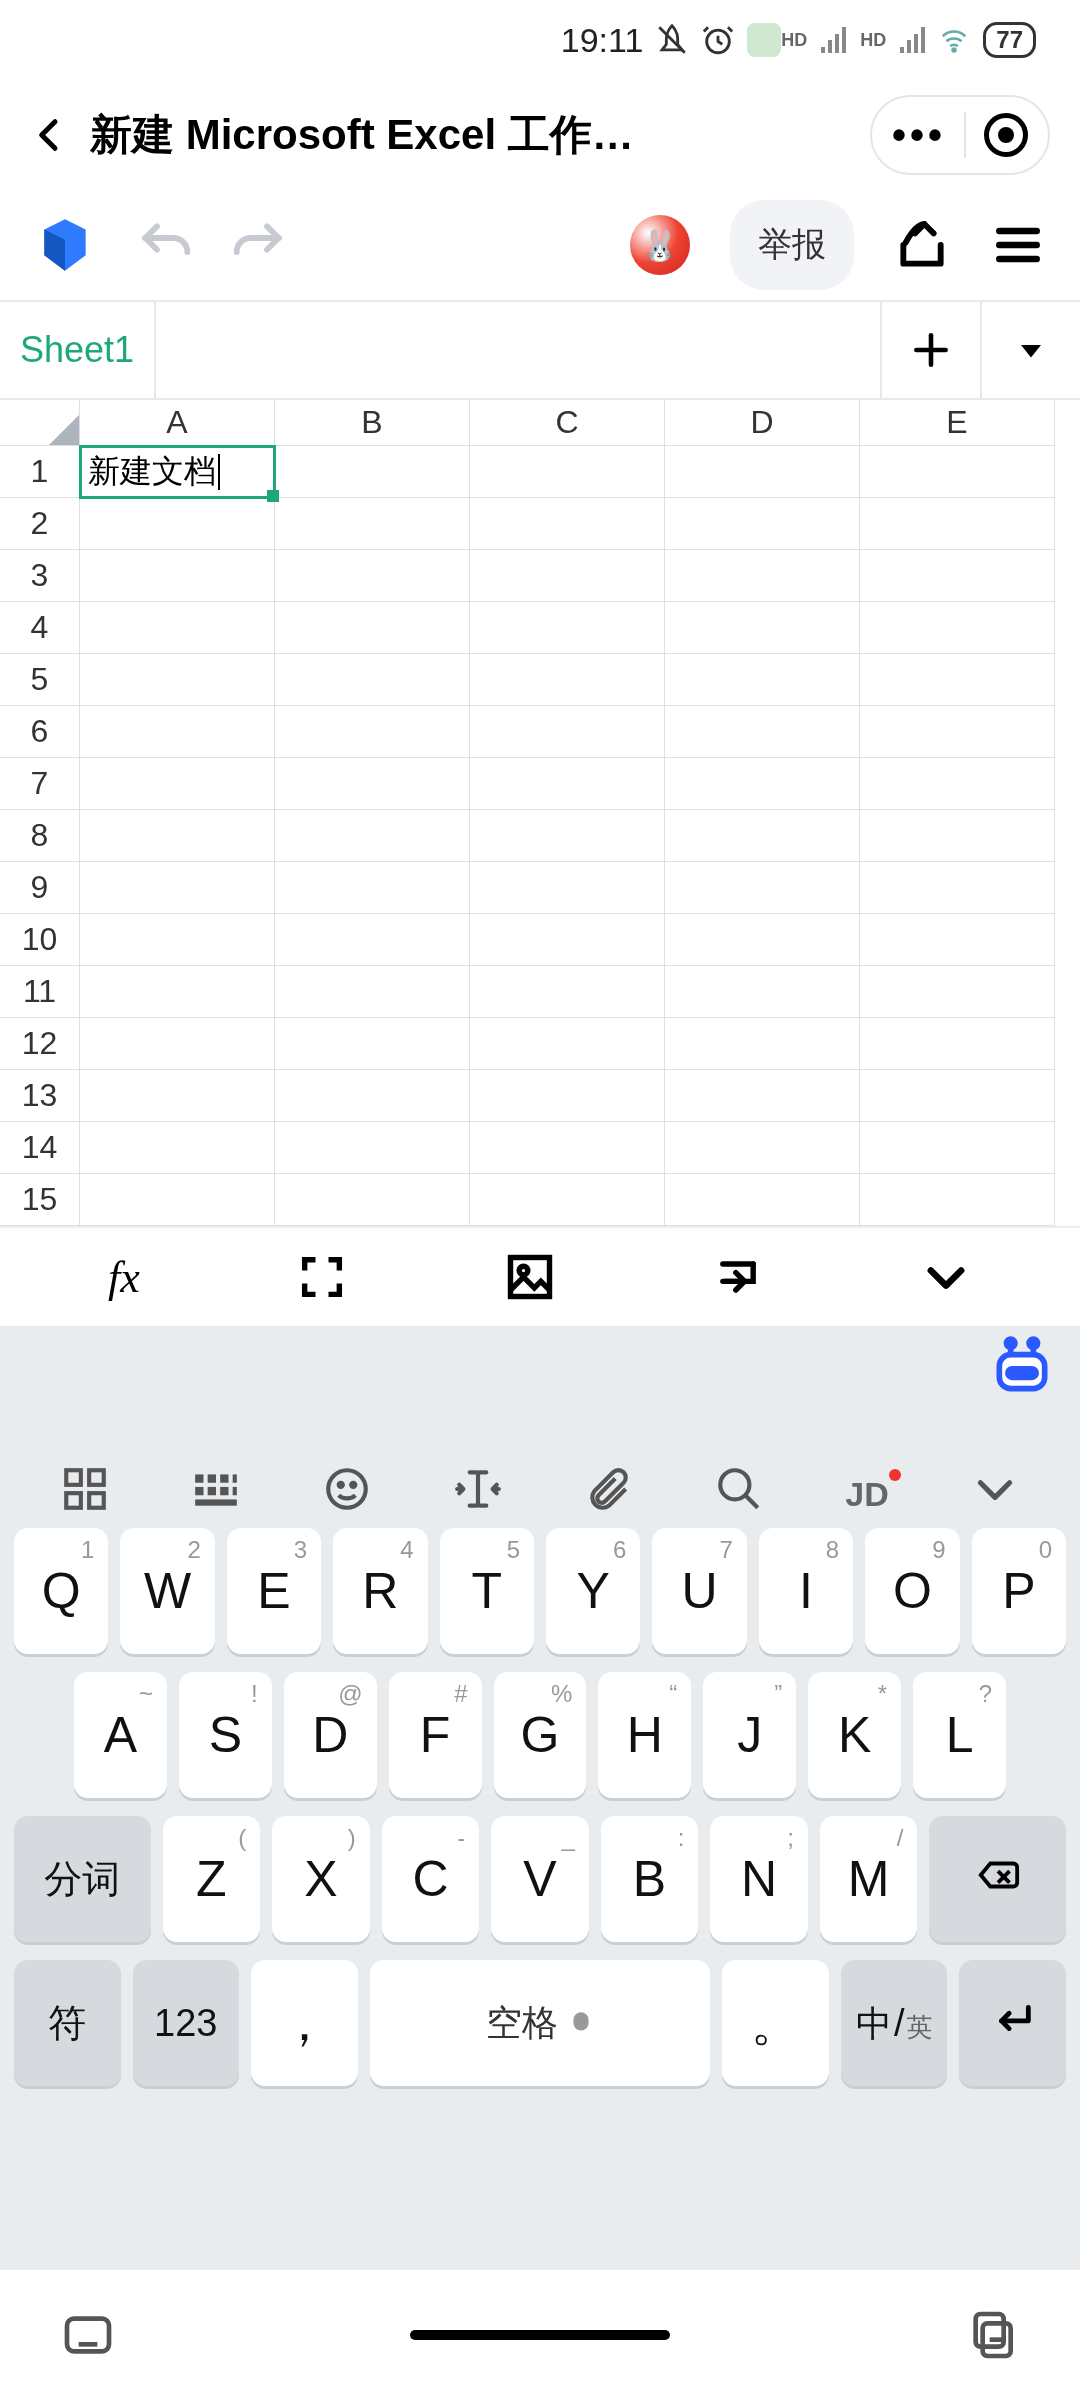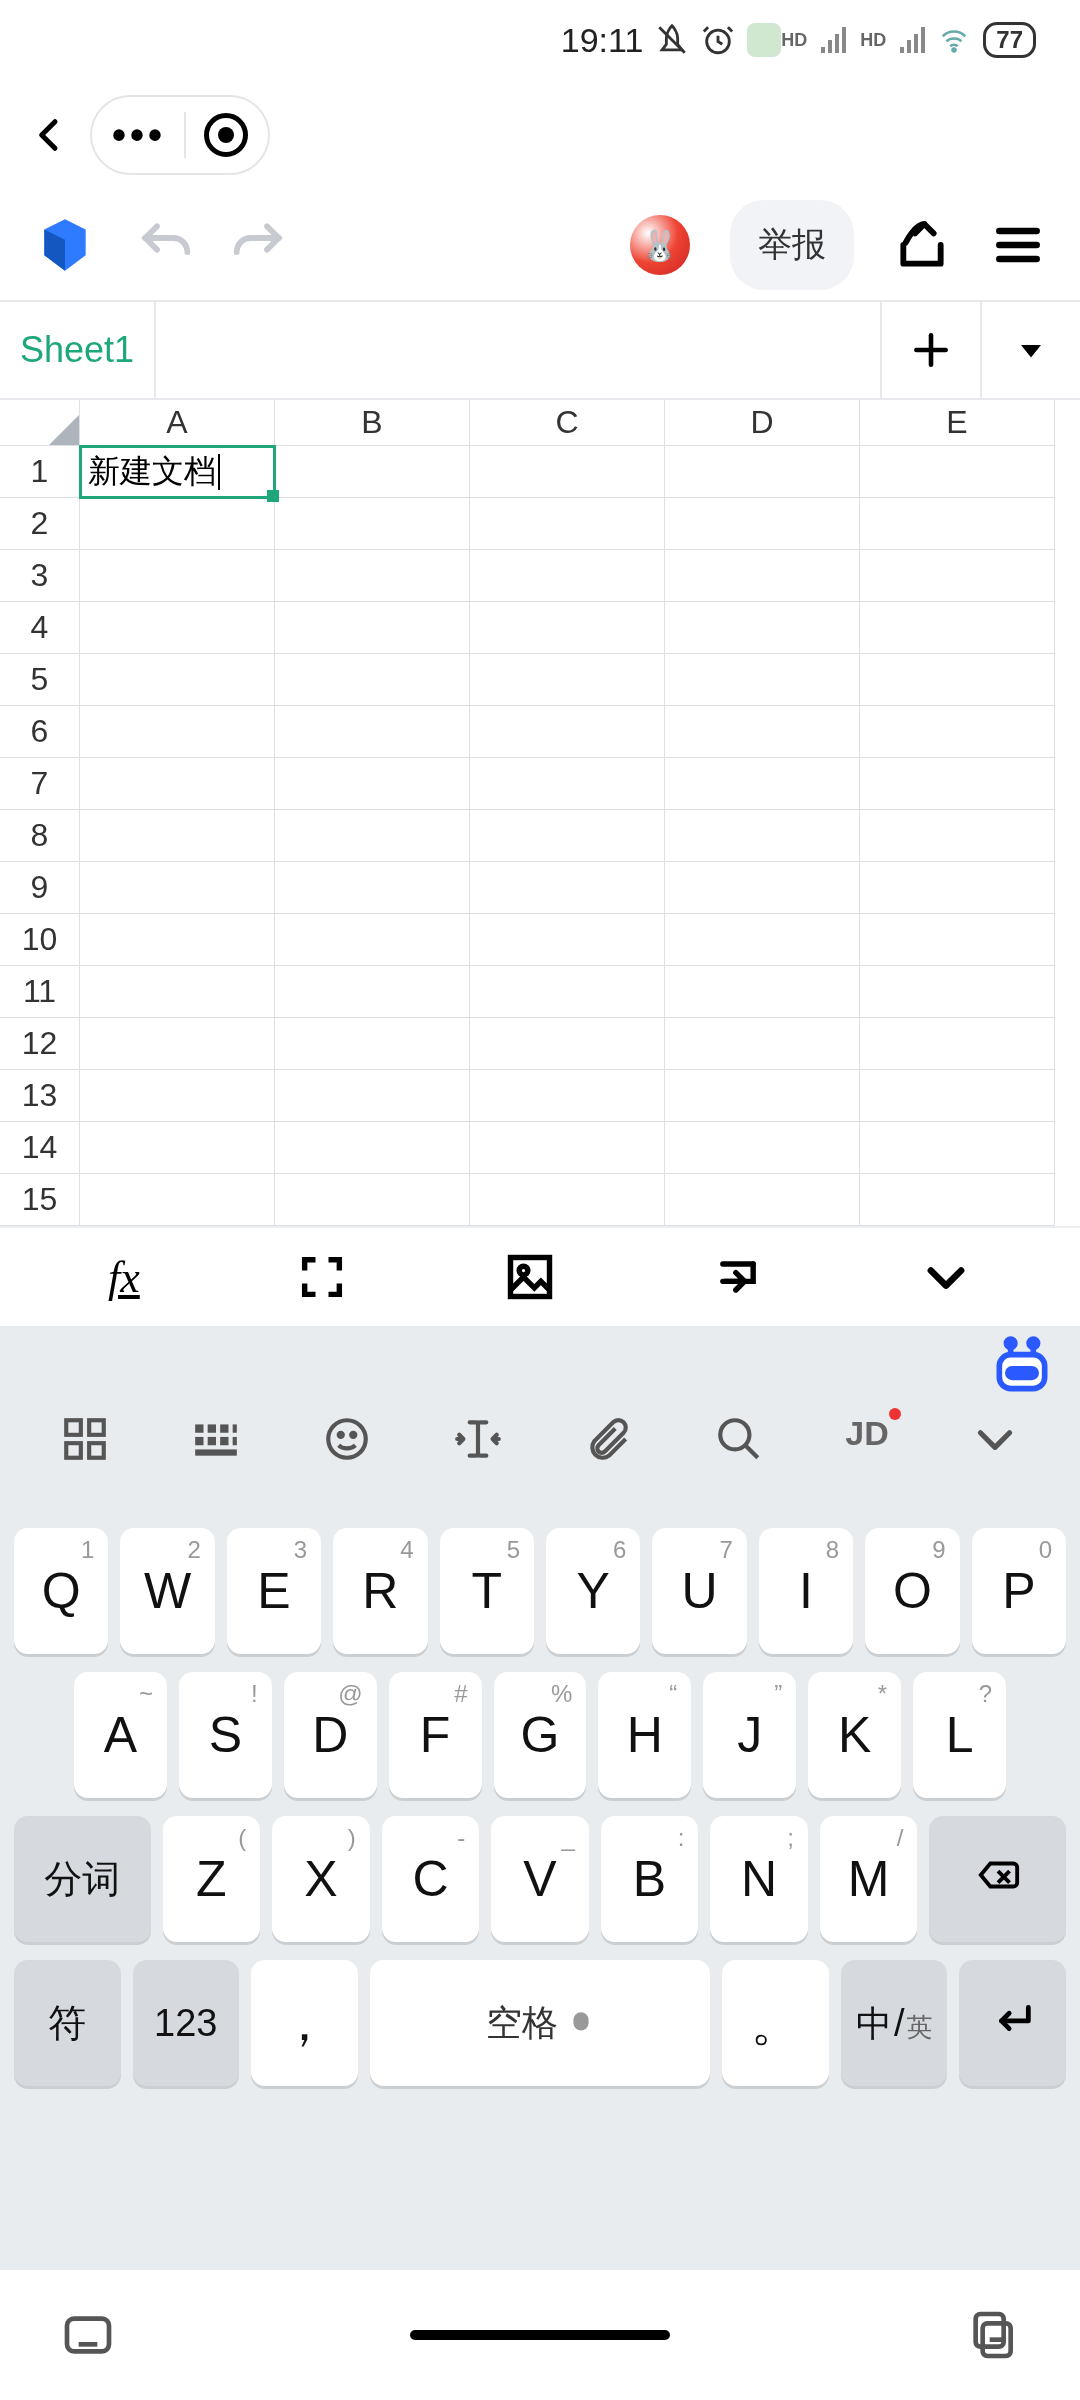--- a/index.html
+++ b/index.html
@@ -41,28 +41,28 @@
   .corner { background:#fff; border-right:1.5px solid #dcdfe3; border-bottom:1.5px solid #dcdfe3; position:relative; overflow:hidden; }
   .corner::after { content:""; position:absolute; right:0; bottom:0; border-left:30px solid transparent; border-bottom:30px solid #aeb4bb; }
   .hdr { height: 46px; font-size:32px; color:#333; }
   .rowhdr { height: 52px; font-size:32px; color:#333; }
   .cell { height: 52px; justify-content:flex-start; padding: 0 8px; font-size:32px; color:#000; background:#fff; }
   .cell.active { outline: 3px solid #1ea877; outline-offset: -2px; position:relative; }
   .cell.active::after { content:""; position:absolute; right:-5px; bottom:-5px; width:12px; height:12px; background:#1ea877; }
   .cell .caret { display:inline-block; width:2px; height:36px; background:#000; margin-left:2px; animation: blink 1s step-end infinite; }
   @keyframes blink { 50% { opacity: 0; } }
   
-  .bottom-tb { height: 100px; border-top: 2px solid #eceef1; display:flex; align-items:center; justify-content:space-around; padding: 0 30px; text-decoration: underline; }
+  .bottom-tb { height: 100px; border-top: 2px solid #eceef1; display:flex; align-items:center; justify-content:space-around; padding: 0 30px; }
   .bt-icon { width: 52px; height: 52px; }
   .fx { font-size:44px; font-style: italic; font-family: "Times New Roman", serif; }
   
   .kbd-area { background:#e9ecef; height: calc(2400px - 80px - 110px - 110px - 100px - 46px - 52px*15 - 100px); display:flex; flex-direction:column; }
   .kbd-assist { height: 88px; position:relative; }
   .kbd-robot { position:absolute; right: 24px; top: 6px; width: 68px; height: 68px; }
-  .kbd-toolbar { height: 100px; display:flex; align-items:flex-start; justify-content:space-around; padding: 0 20px; }
+  .kbd-toolbar { height: 100px; display:flex; align-items:flex-end; justify-content:space-around; padding: 0 20px; }
   .kt-icon { width: 50px; height: 50px; color:#555; }
   .jd-wrap { position:relative; font-size:34px; font-weight:600; color:#666; }
   .jd-dot { position:absolute; top:-6px; right:-12px; width:12px; height:12px; background:#e33; border-radius:50%; }
   .key-rows { flex:1; display:flex; flex-direction:column; gap: 18px; padding: 14px 14px 10px; }
   .key-row { display:flex; gap: 12px; justify-content:center; }
   .key { background:#fff; border-radius: 14px; box-shadow: 0 3px 0 rgba(0,0,0,0.12); display:flex; flex-direction:column; align-items:center; justify-content:center; position:relative; height: 126px; flex: 1; }
   .key .sup { position:absolute; top:8px; right:14px; font-size:24px; color:#999; }
   .key .main { font-size:50px; font-weight:500; color:#111; }
   .key.fn { background:#d6dadf; }
   .key.fn .main { font-size:38px; font-weight:500; }
@@ -119,20 +119,21 @@
     <span class="battery">
         <span>77</span>
       </span>
   </div>
 </div>
 
 <div class="title-bar">
   <svg class="back-chevron" viewBox="0 0 24 24" fill="none" stroke="#000" stroke-width="3" stroke-linecap="round" stroke-linejoin="round">
       <polyline points="15 4 7 12 15 20"></polyline>
     </svg>
+  <div class="title-text">新建 Microsoft Excel 工作…</div>
   <div class="title-pill">
     <span class="dots">•••</span>
     <span class="pill-sep"></span>
     <span class="rec-circle"></span>
   </div>
 </div>
 
 <div class="toolbar">
   <svg class="app-logo" viewBox="0 0 24 24">
       <polygon points="4,6 12,2 20,6 20,16 12,22 4,16" fill="#2f7bff"></polygon>

